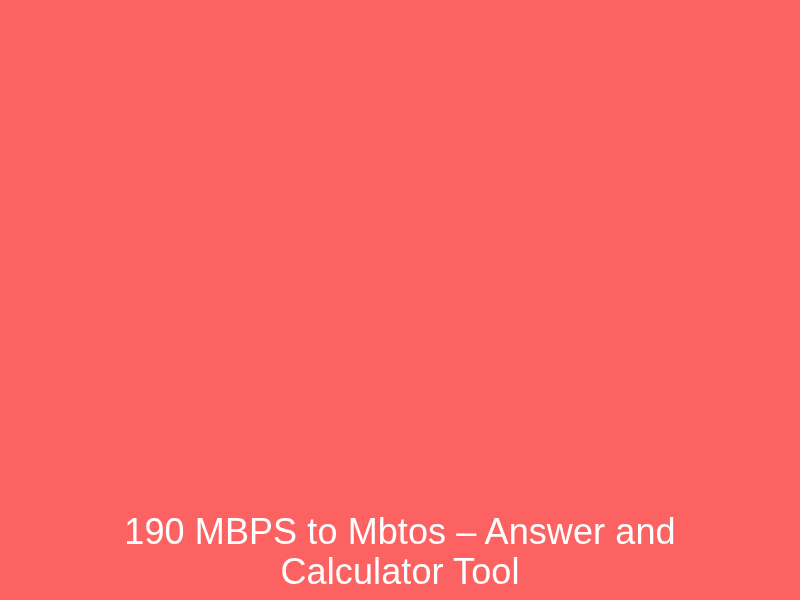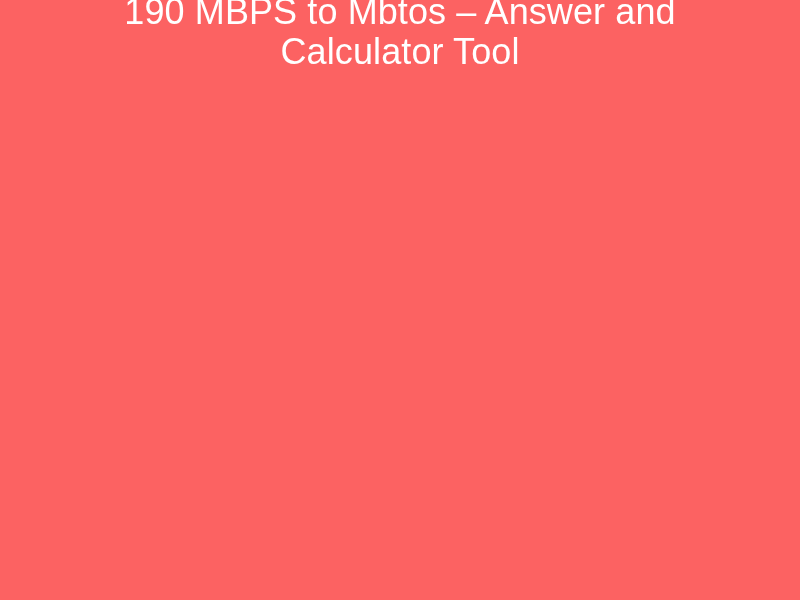--- a/index.html
+++ b/index.html
@@ -18,21 +18,21 @@
   }
 
   
   .hero-banner {
     position: relative;
     box-sizing: border-box;
     width: 800px;
     height: 600px;
     background: #fc6262;
     display: flex;
-    align-items: flex-start;
+    align-items: flex-end;
     justify-content: center;
   }
 
   
   .hero-heading-wrap {
     width: 700px;
     margin: 0 auto;
     padding: 0 20px;
     box-sizing: border-box;
     

